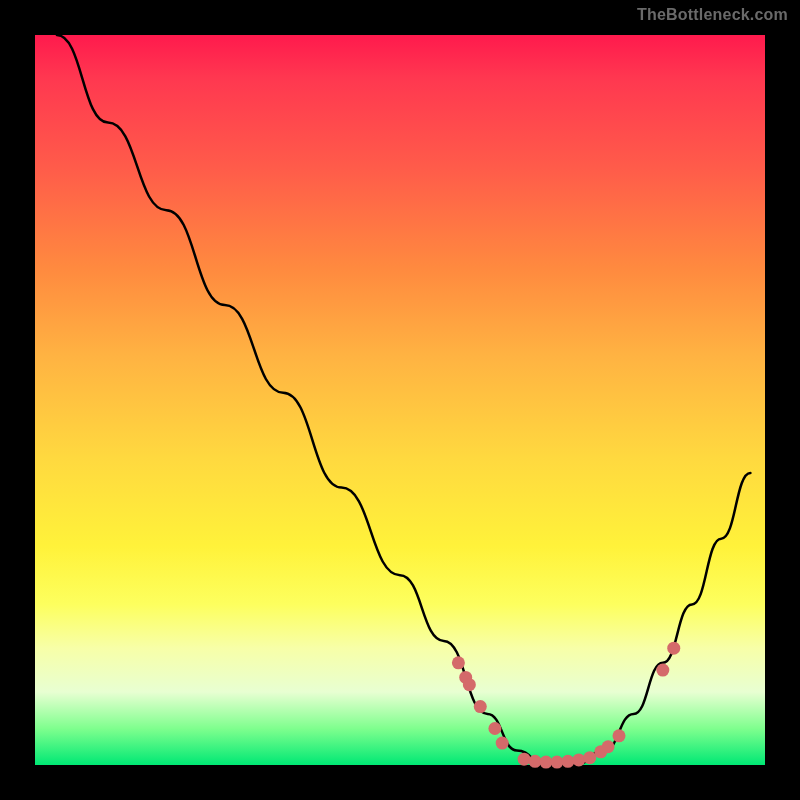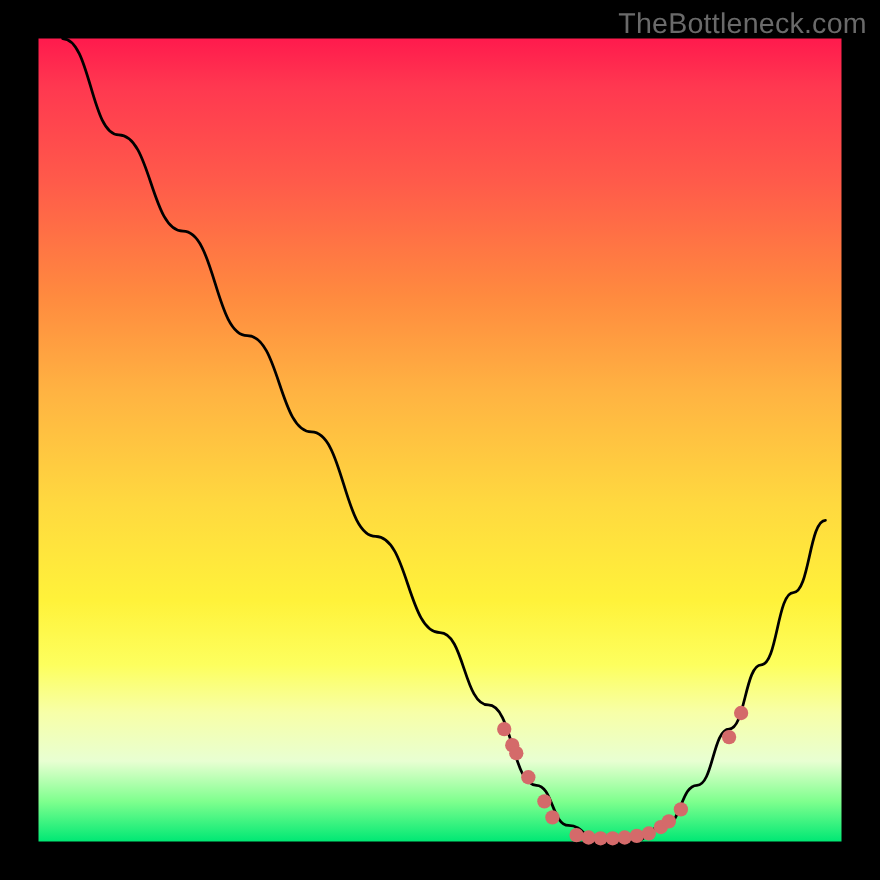--- a/index.html
+++ b/index.html
@@ -37,22 +37,22 @@
       #e8ffd2 90%,
       #7fff8e 95%,
       #00e874 100%
     );
   }
   .watermark {
     position: absolute;
     top: 6px;
     right: 12px;
     color: #6a6a6a;
-    font-size: 26px;
-    font-weight: 400;
+    font-size: 16px;
+    font-weight: 700;
     letter-spacing: 0.2px;
     user-select: none;
   }
   svg.curve {
     position: absolute;
     left: 0;
     top: 0;
     width: 730px;
     height: 730px;
     overflow: visible;

